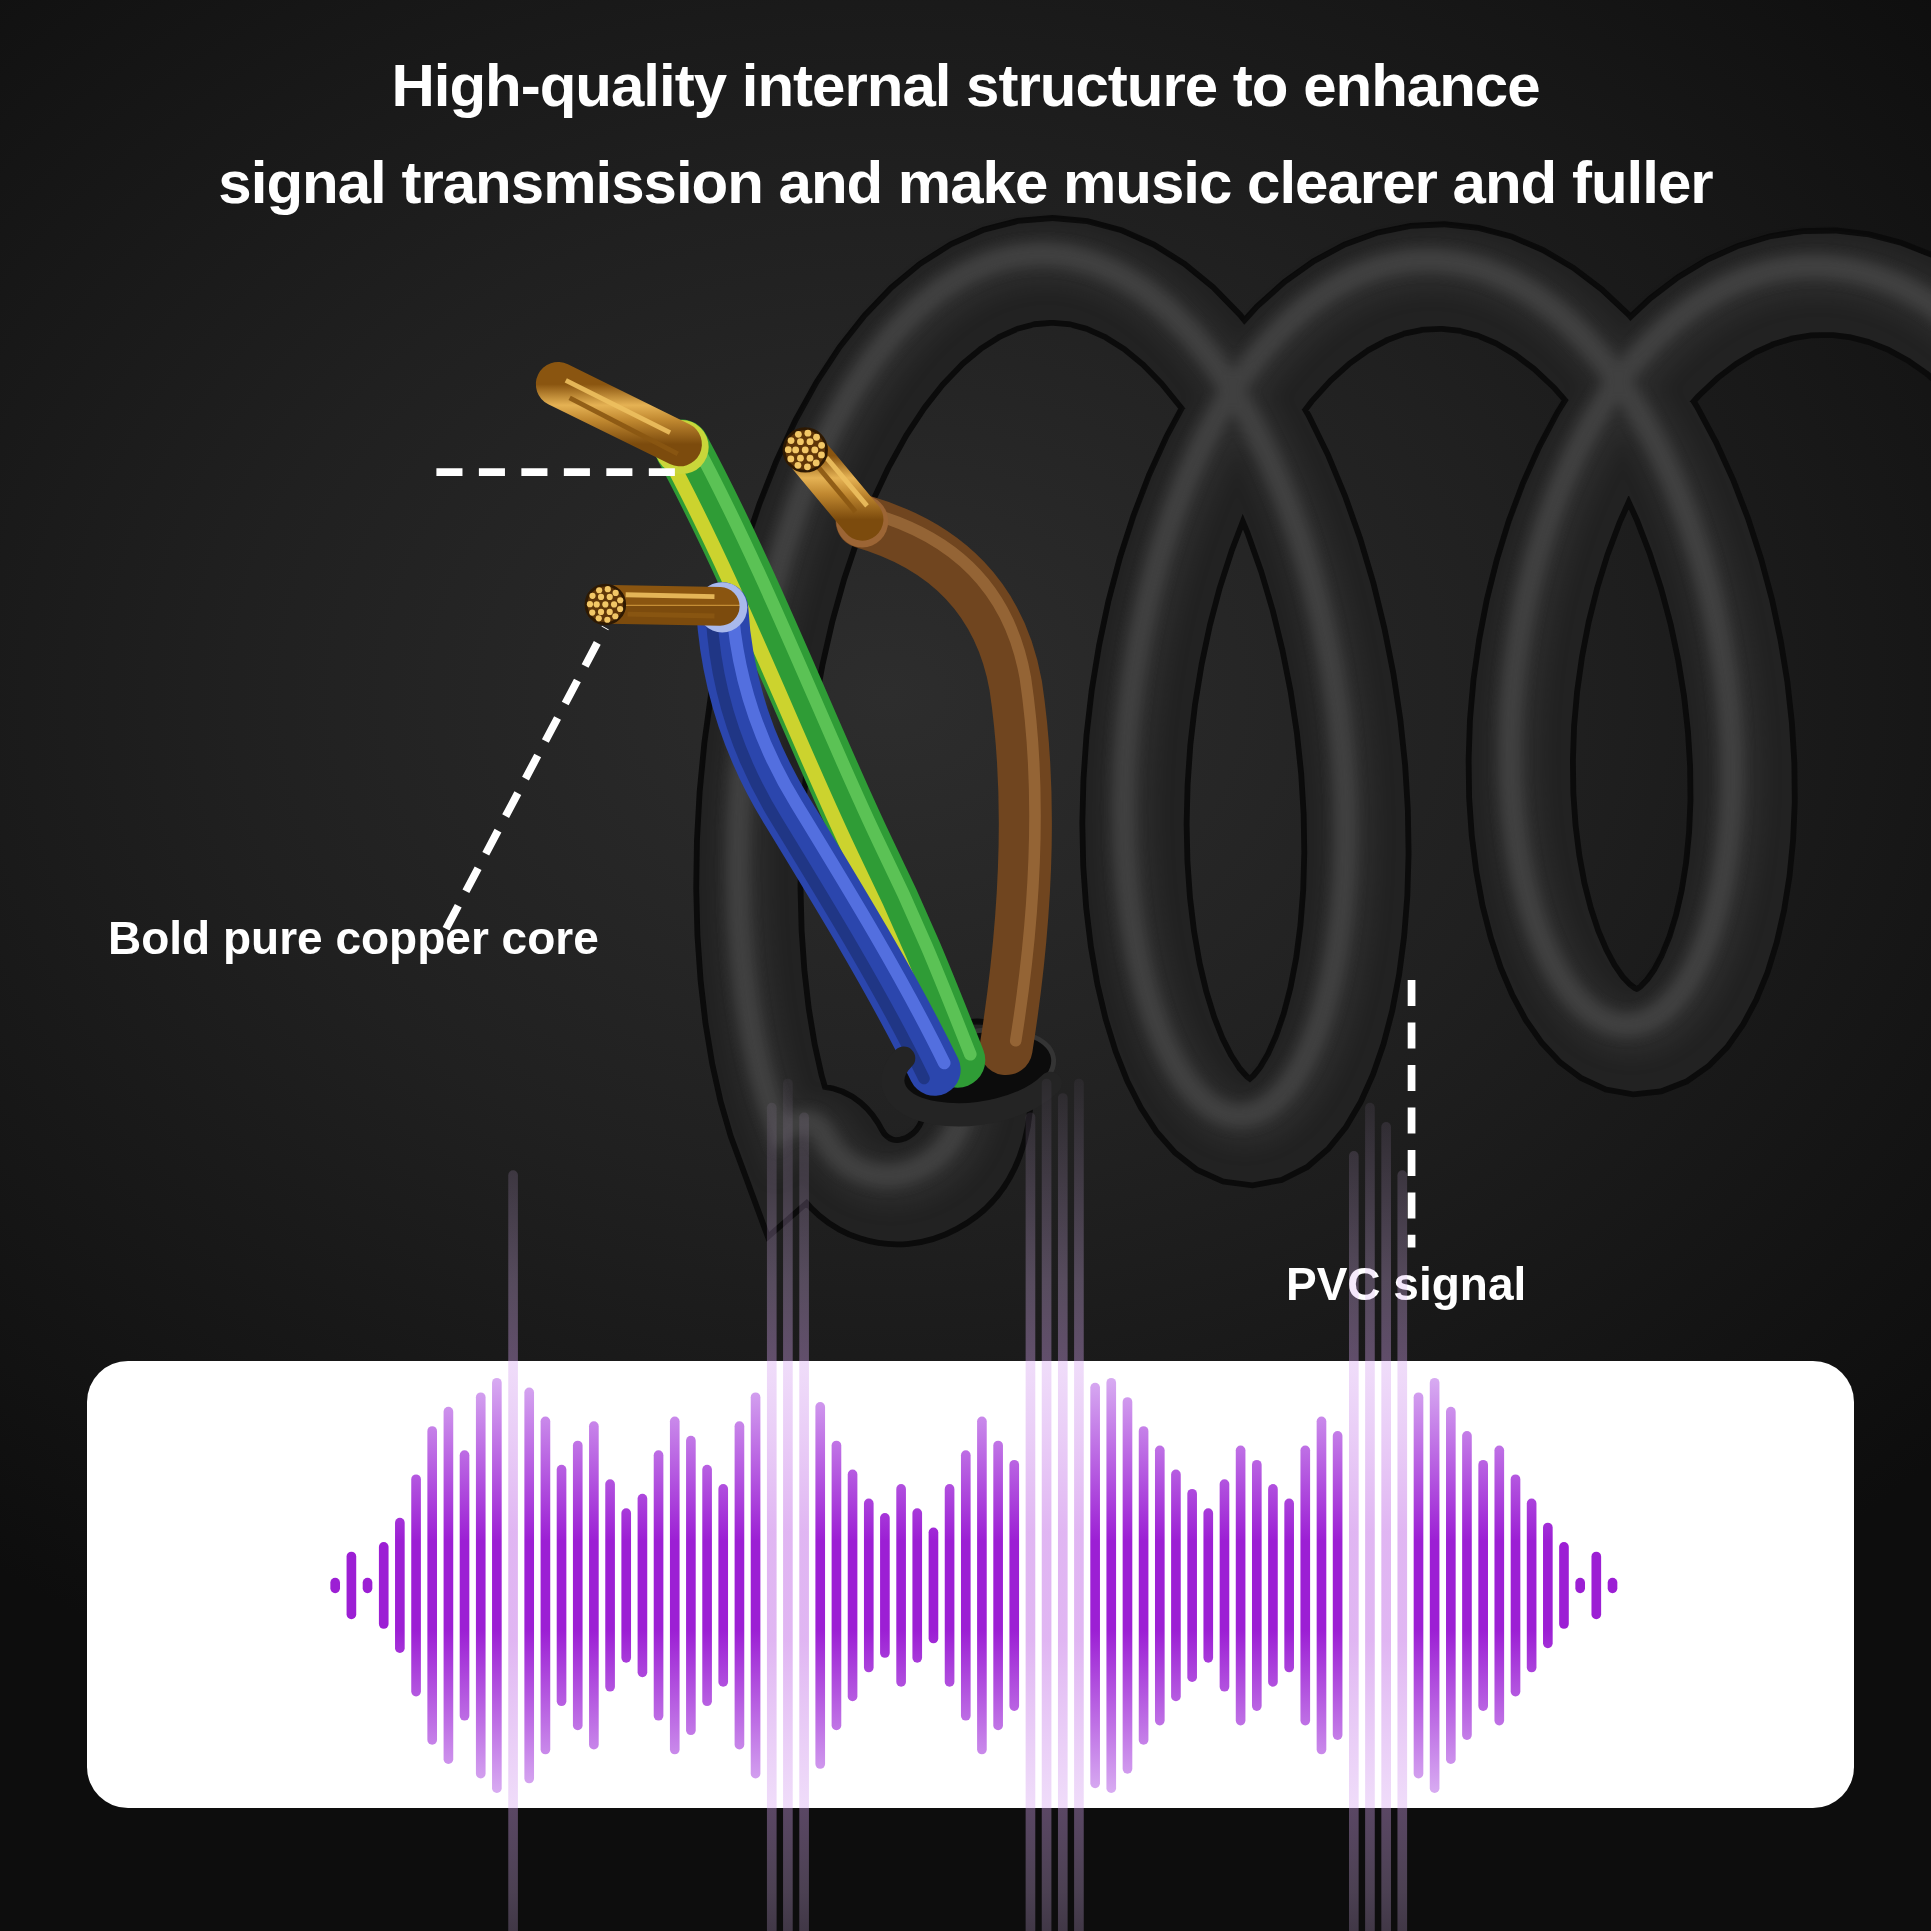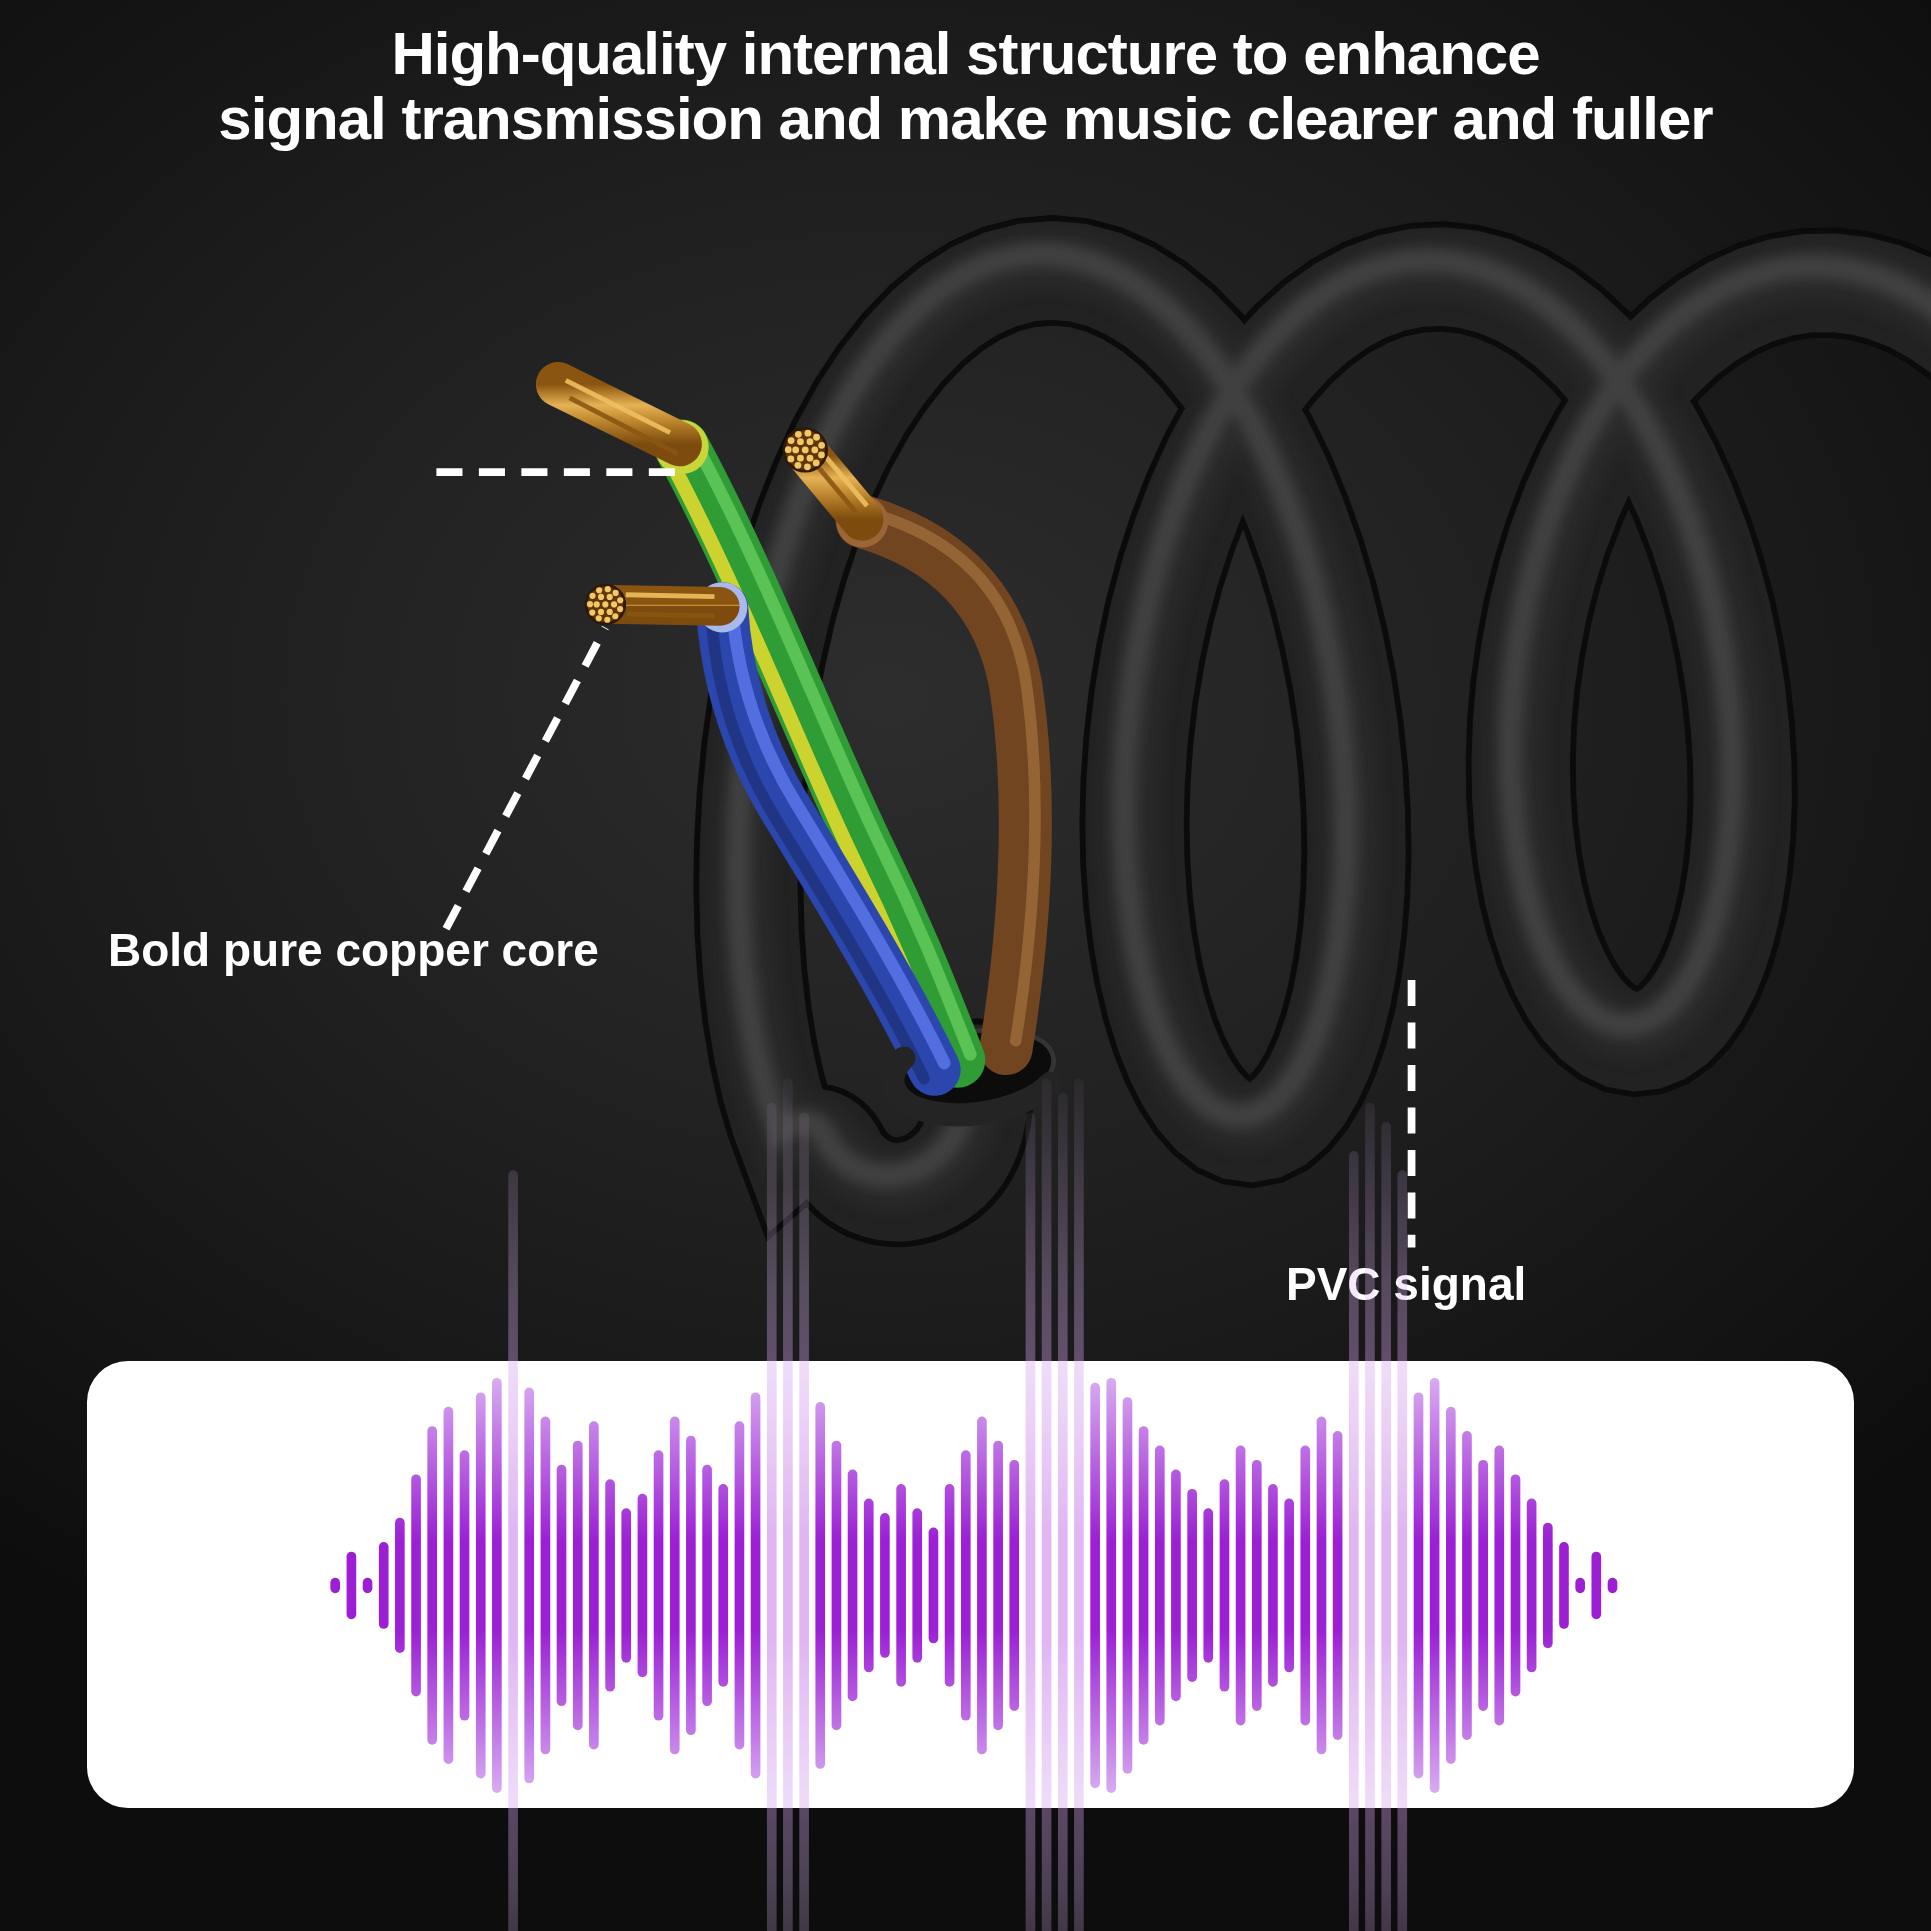--- a/index.html
+++ b/index.html
@@ -6,26 +6,26 @@
   .page{
     position:relative;width:1931px;height:1931px;overflow:hidden;
     font-family:"Liberation Sans", sans-serif;
     background:radial-gradient(1448px 1110px at 46% 36%, #2d2d2d 0%, #202020 45%, #0d0d0d 100%);
   }
   .title{
     position:absolute;left:0;top:21px;width:100%;
     text-align:center;color:#fff;font-weight:700;
     font-size:60px;line-height:65px;letter-spacing:-1px;
   }
-  .title span{display:block;white-space:nowrap;}
+  .title span{display:block;white-space:nowrap;margin-top:32px;}
   .part-label{
     position:absolute;color:#fff;font-weight:700;font-size:46px;white-space:nowrap;
   }
   #label-insulating{left:24px;top:444px;}
-  #label-copper{left:108px;top:911px;margin-top:12px;}
+  #label-copper{left:108px;top:911px;}
   #label-pvc{left:1286px;top:1257px;}
   #cable-svg{position:absolute;left:0;top:0;}
   .panel{
     position:absolute;left:87px;top:1361px;width:1767px;height:447px;
     background:#ffffff;border-radius:41px;
   }
   #wave-svg{position:absolute;left:0;top:1014px;pointer-events:none;}
 </style>
 </head>
 <body>

